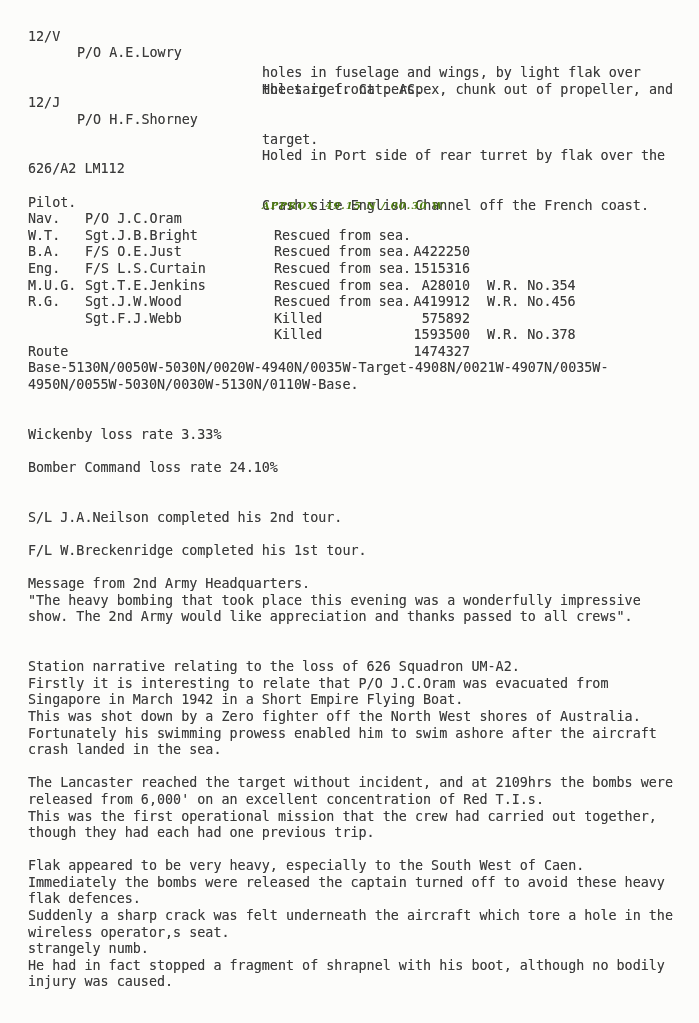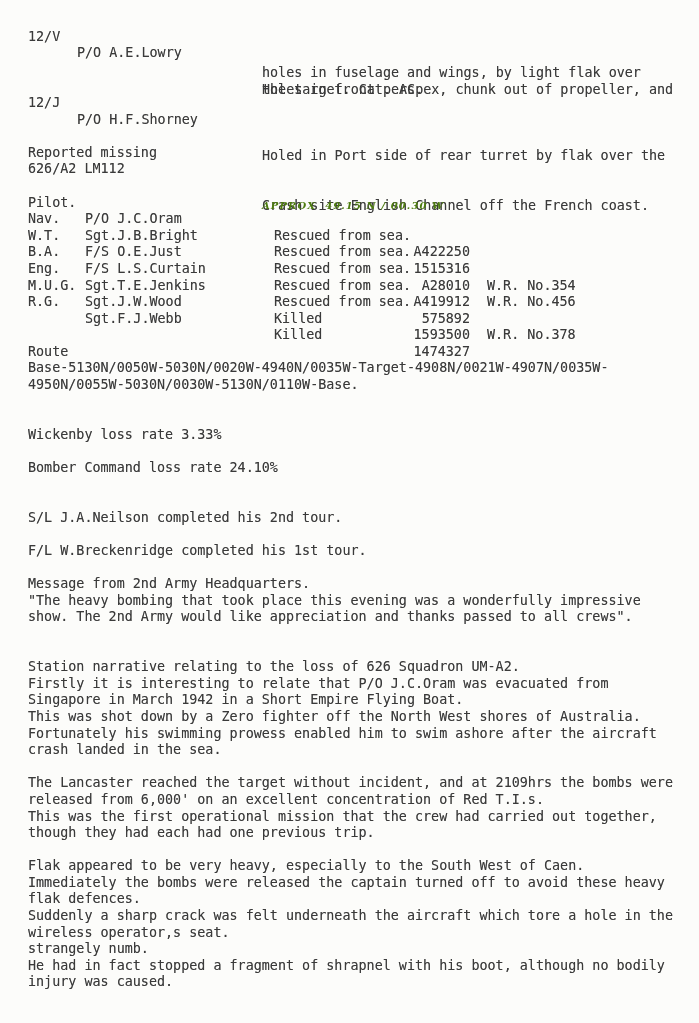--- a/index.html
+++ b/index.html
@@ -55,26 +55,26 @@
   <div class="line">
     <span class="c2">the target. Cat. AC.</span>
   </div>
   <div class="sp"></div>
 
   <div class="line">
     <span class="c0">12/J</span>
     <span class="c1">P/O H.F.Shorney</span>
     <span class="c2">Holed in Port side of rear turret by flak over the</span>
   </div>
-  <div class="sp"></div>
-  <div class="sp"></div>
-
-  <div class="line">
-    <span class="c0">Reported missing</span>
-  </div>
+  <div class="line">
+    <span class="c2">target.</span>
+  </div>
+  <div class="sp"></div>
+  <div class="sp"></div>
+
   <div class="line">
     <span class="c0">626/A2 LM112</span>
     <span class="c2">Crash site English Channel off the French coast.</span>
   </div>
   <div class="line">
     <span class="c2 handwritten">APPROX  49.15 N / 00.30 W</span>
   </div>
 
   <div class="line">
     <span class="role">Pilot.</span>

